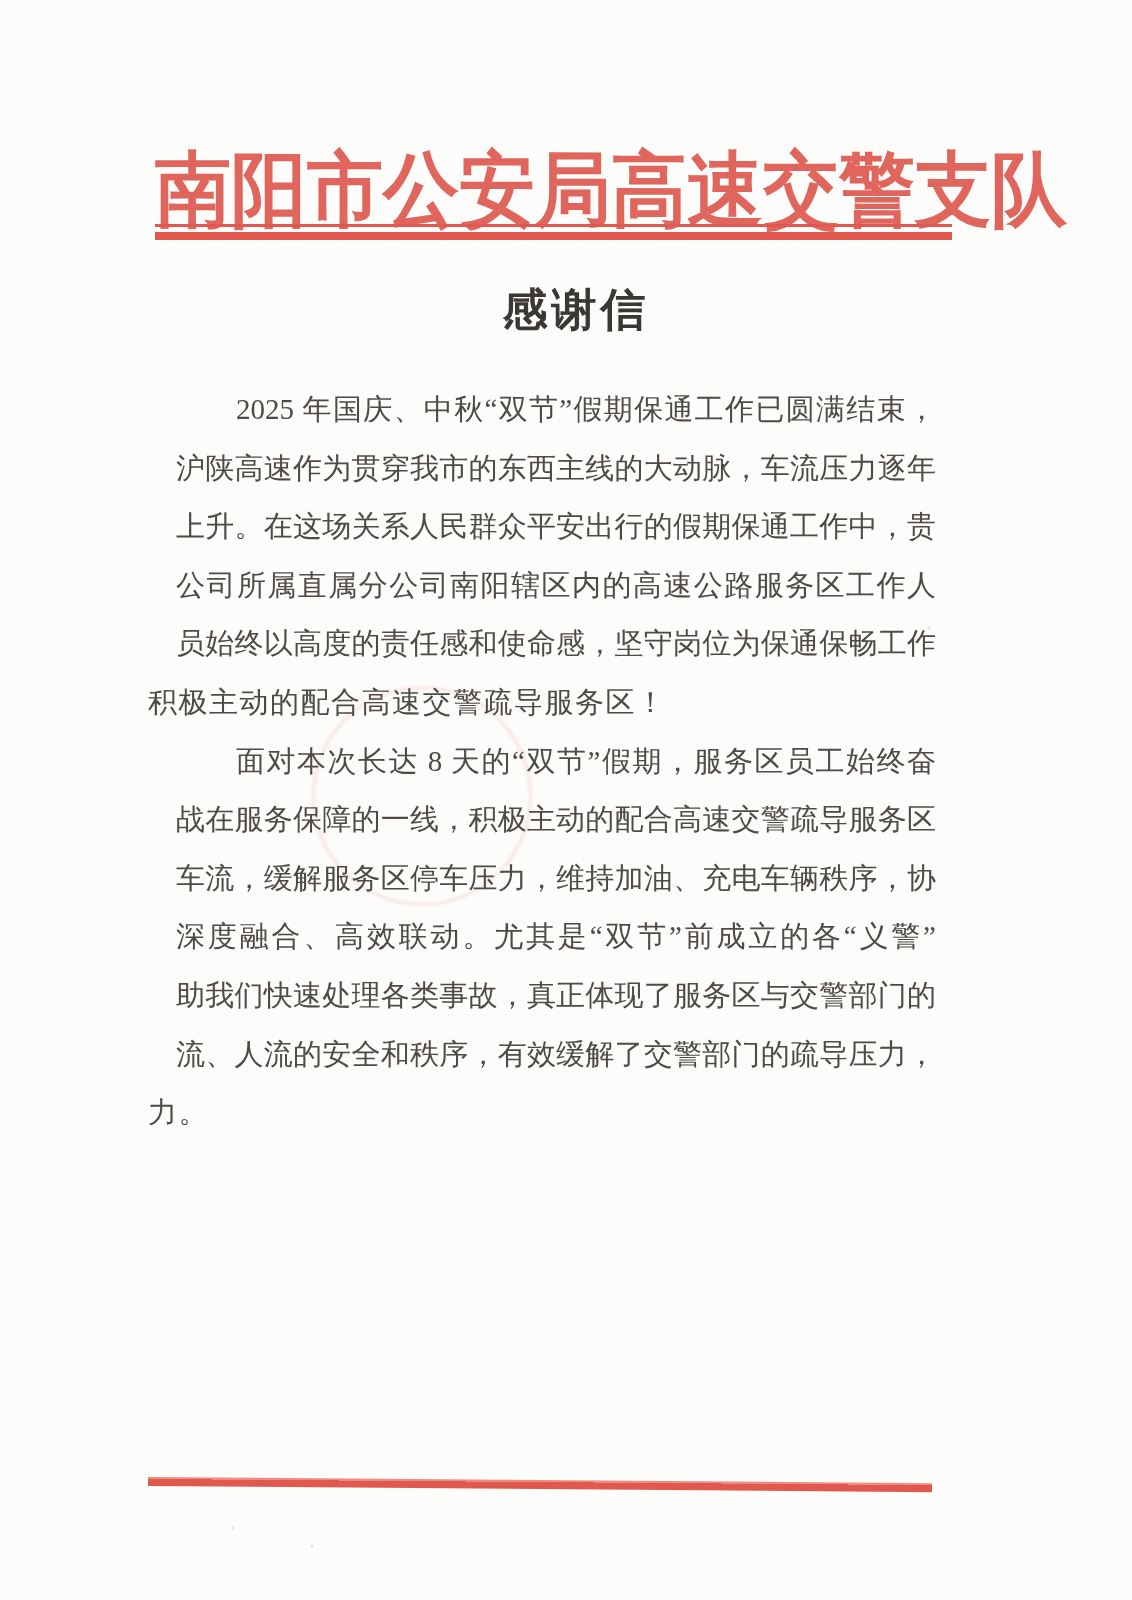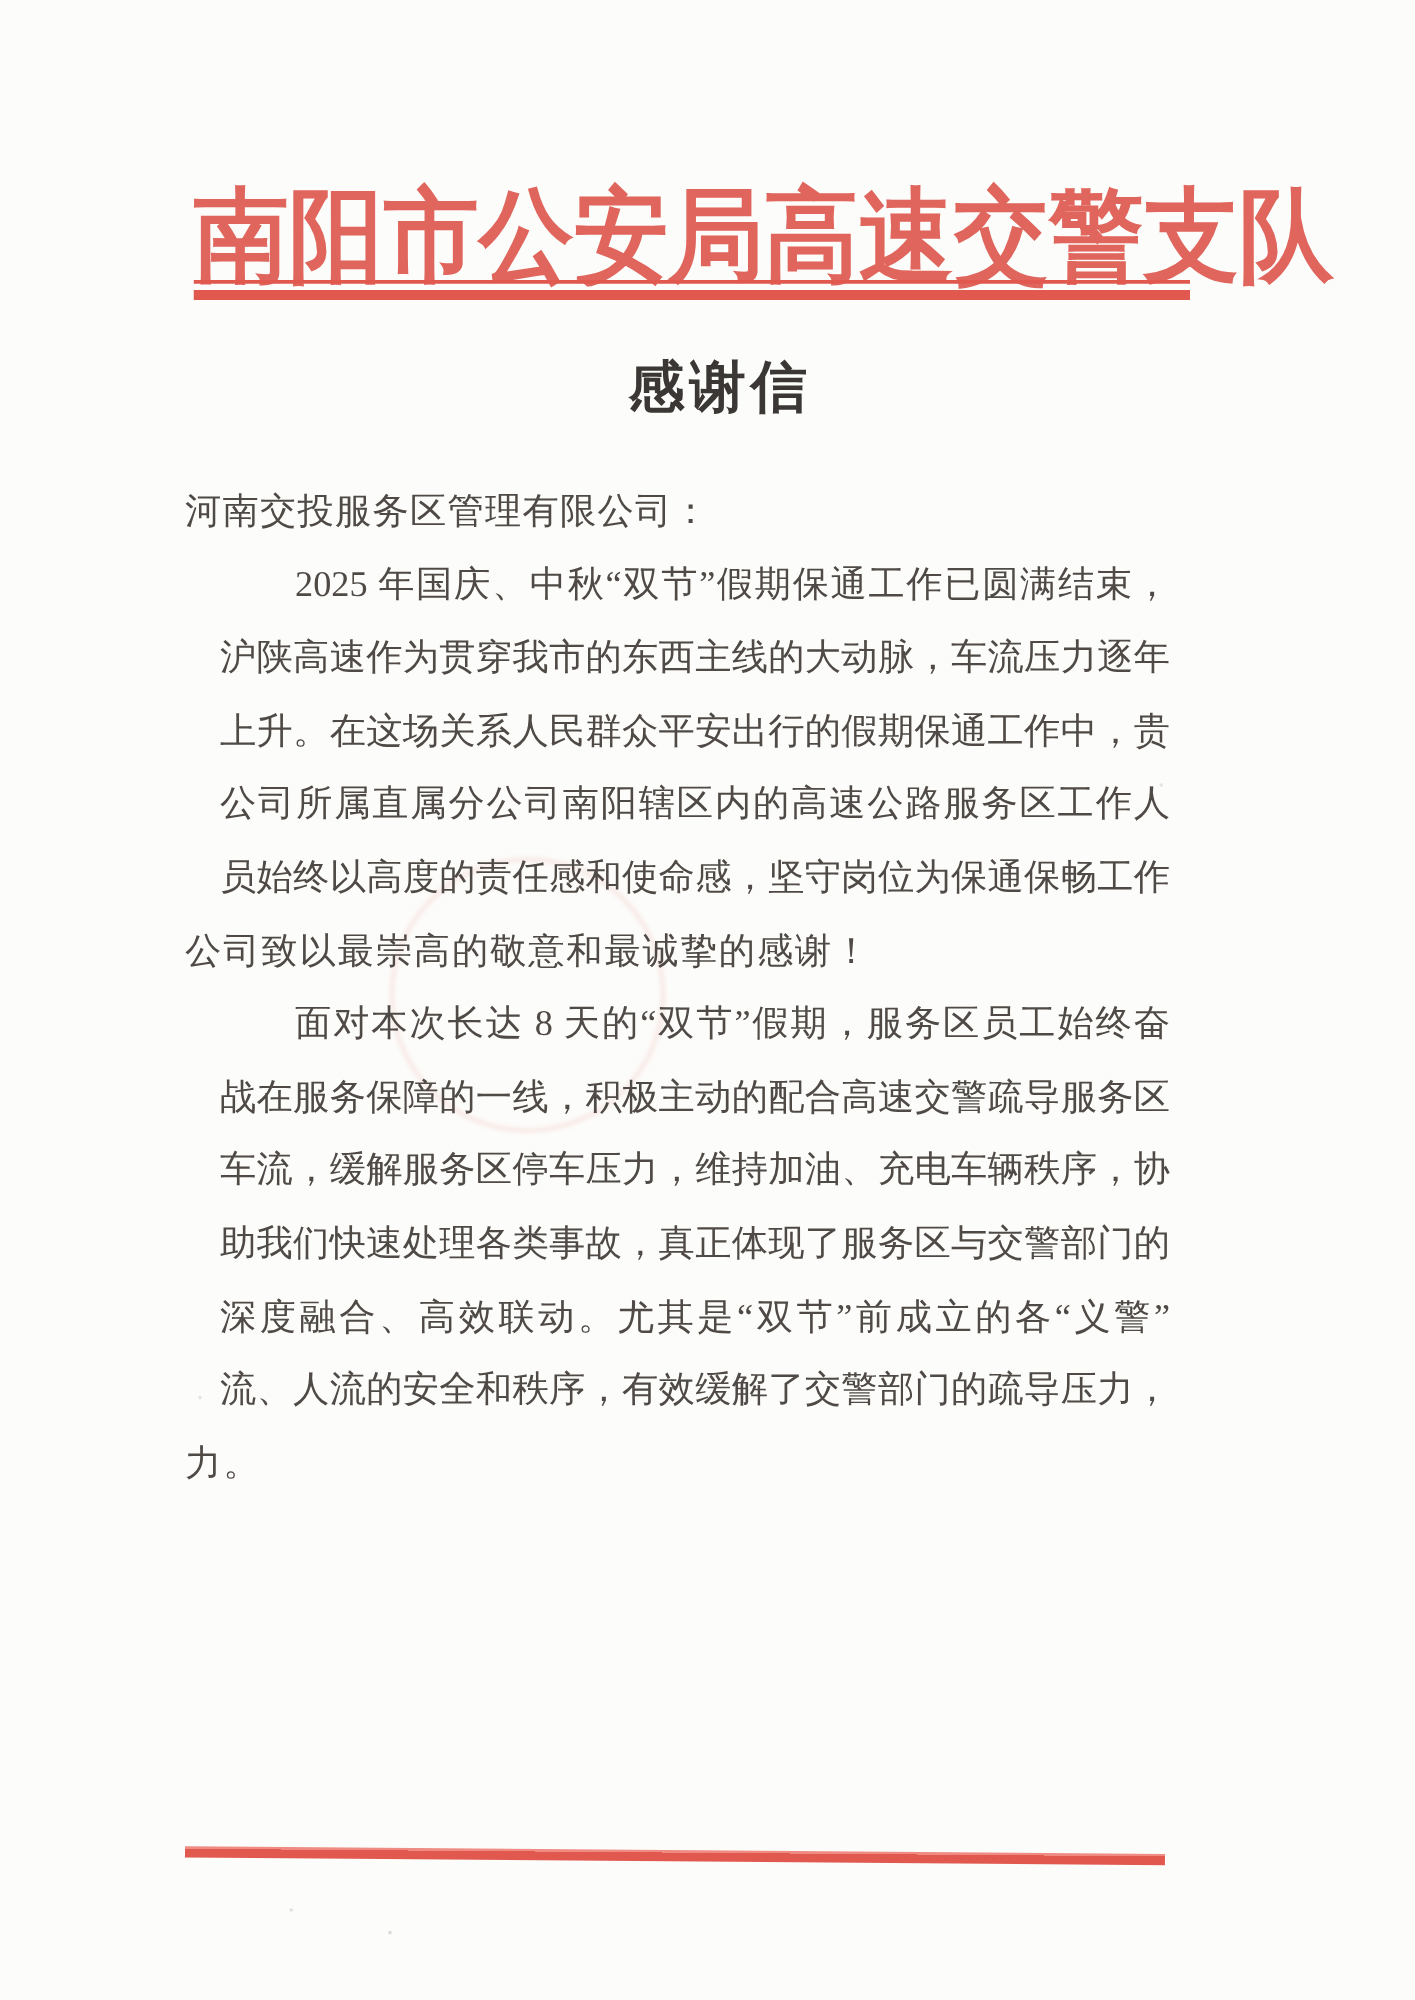--- a/index.html
+++ b/index.html
@@ -90,32 +90,31 @@
   <div class="agency">南阳市公安局高速交警支队</div>
 
   <div class="rule thin"></div>
   <div class="rule thick"></div>
 
   <h1 class="title">感谢信</h1>
 
   <div class="seal-ring"></div>
 
   <div class="letter-body">
-    <div class="line recipient">河南交投服务区管理有限公司：</div>
 
     <div class="line j indent">2025 年国庆、中秋“双节”假期保通工作已圆满结束，</div>
     <div class="line j">沪陕高速作为贯穿我市的东西主线的大动脉，车流压力逐年</div>
     <div class="line j">上升。在这场关系人民群众平安出行的假期保通工作中，贵</div>
     <div class="line j">公司所属直属分公司南阳辖区内的高速公路服务区工作人</div>
     <div class="line j">员始终以高度的责任感和使命感，坚守岗位为保通保畅工作</div>
-    <div class="line short">公司致以最崇高的敬意和最诚挚的感谢！</div>
+    <div class="line short">积极主动的配合高速交警疏导服务区！</div>
     <div class="line j indent">面对本次长达 8 天的“双节”假期，服务区员工始终奋</div>
     <div class="line j">战在服务保障的一线，积极主动的配合高速交警疏导服务区</div>
     <div class="line j">车流，缓解服务区停车压力，维持加油、充电车辆秩序，协</div>
+    <div class="line j">深度融合、高效联动。尤其是“双节”前成立的各“义警”</div>
     <div class="line j">助我们快速处理各类事故，真正体现了服务区与交警部门的</div>
-    <div class="line j">深度融合、高效联动。尤其是“双节”前成立的各“义警”</div>
     <div class="line j">流、人流的安全和秩序，有效缓解了交警部门的疏导压力，</div>
     <div class="line short">力。</div>
   </div>
 
   <div class="footer-rule"></div>
 
 </div>
 
 </body></html>

